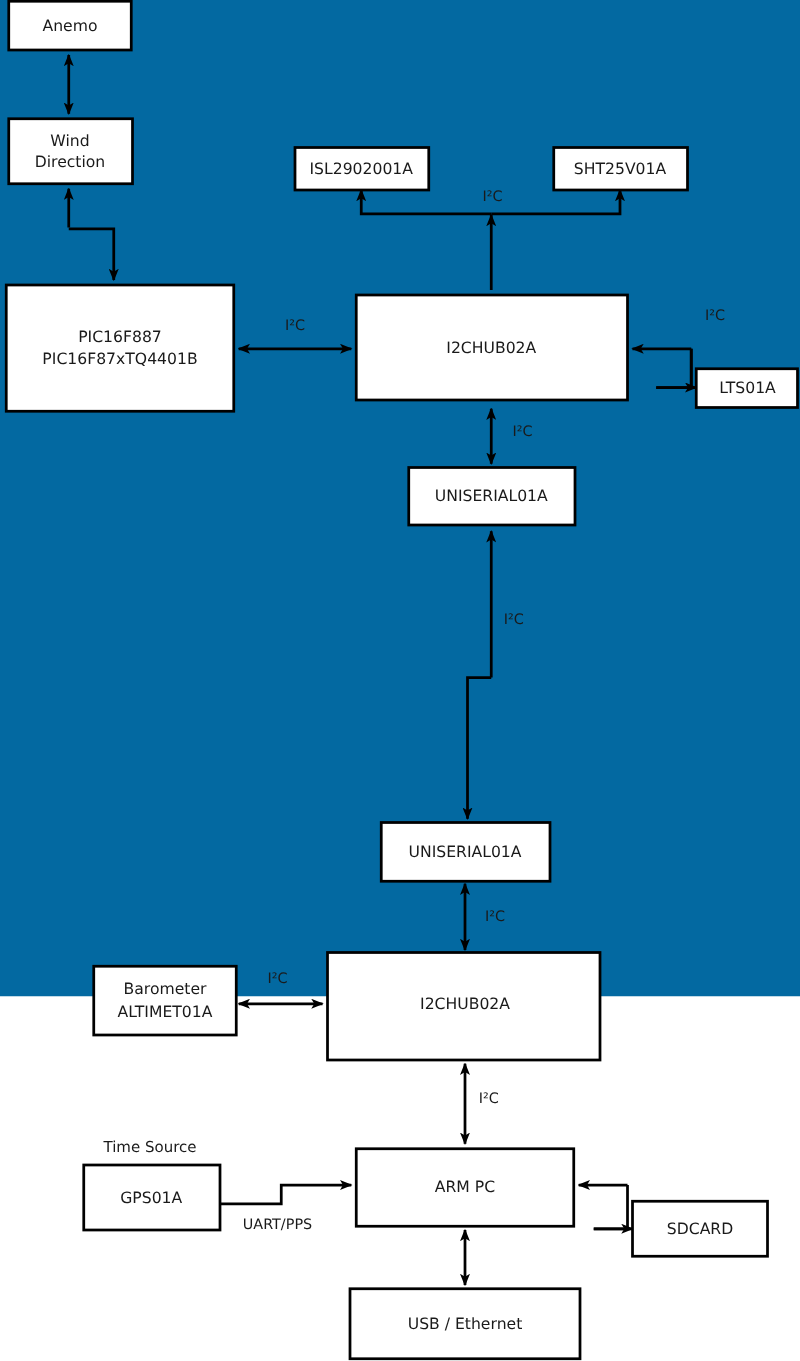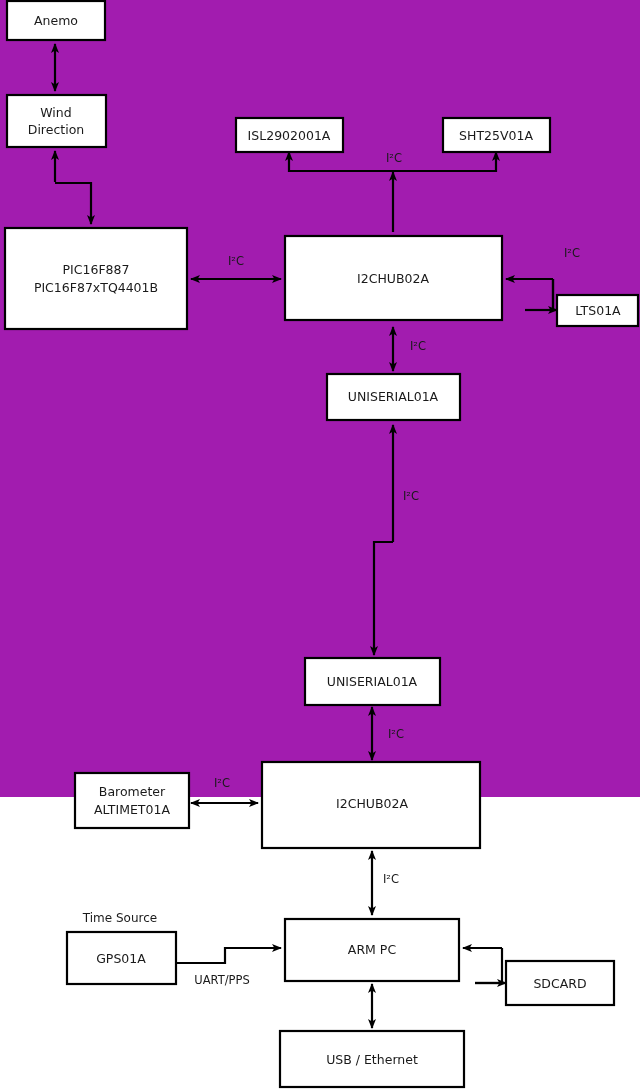--- a/index.html
+++ b/index.html
@@ -10,21 +10,21 @@
   body {
     width: 640px;
     height: 1089px;
     font-family: "DejaVu Sans", sans-serif;
     overflow: hidden;
   }
   #diagram-root {
     position: relative;
     width: 640px;
     height: 797px;
-    background: #a21caf;
+    background: #0369a1;
   }
   svg.diagram {
     display: block;
     width: 640px;
     height: 1089px;
   }
   .node-rect {
     fill: #ffffff;
     stroke: #000000;
     stroke-width: 2.2;

